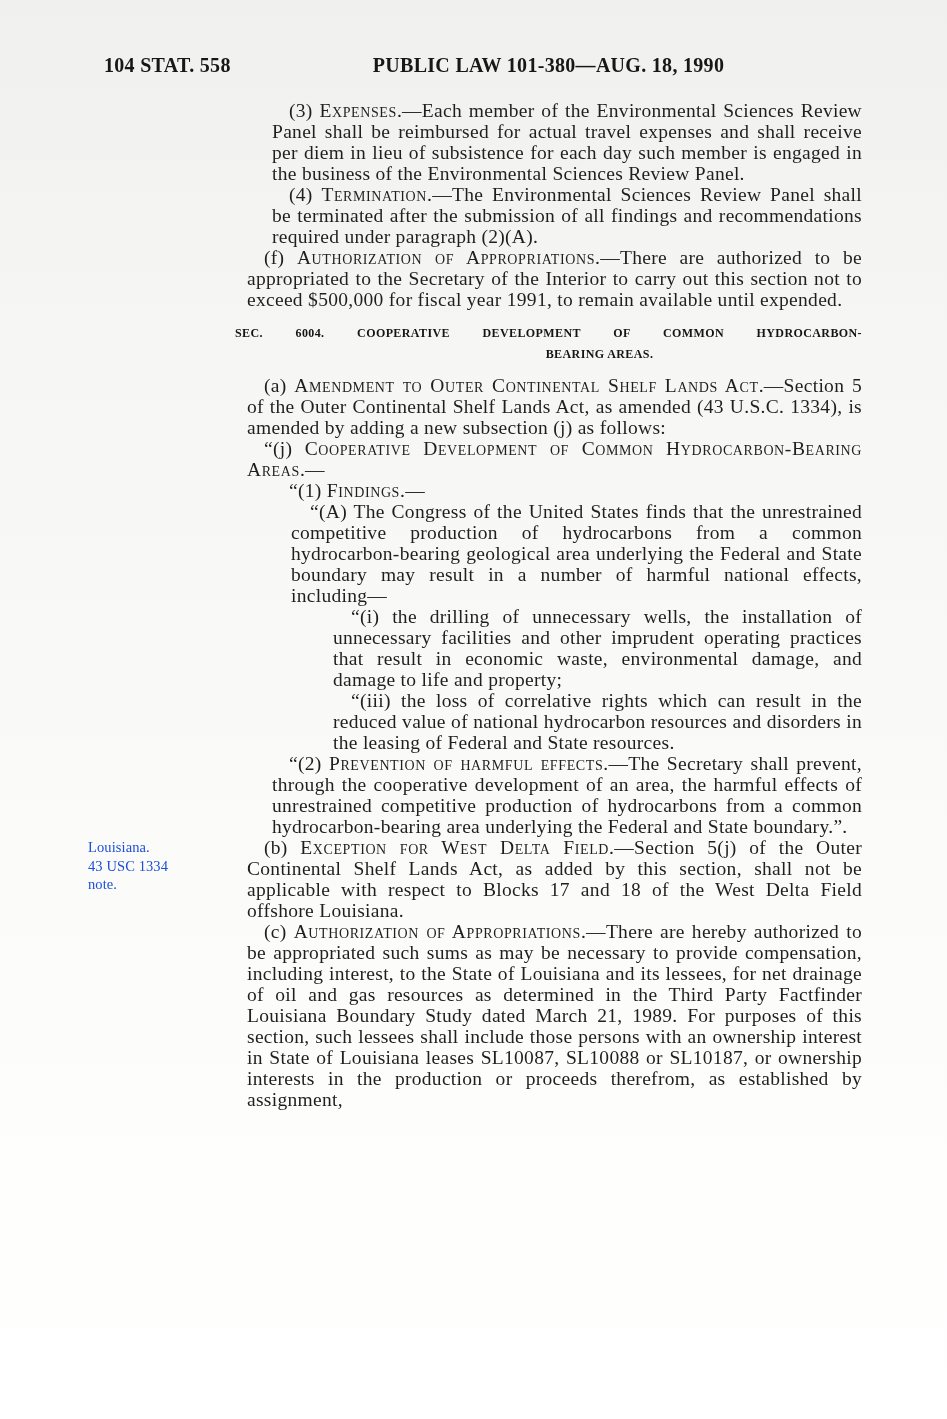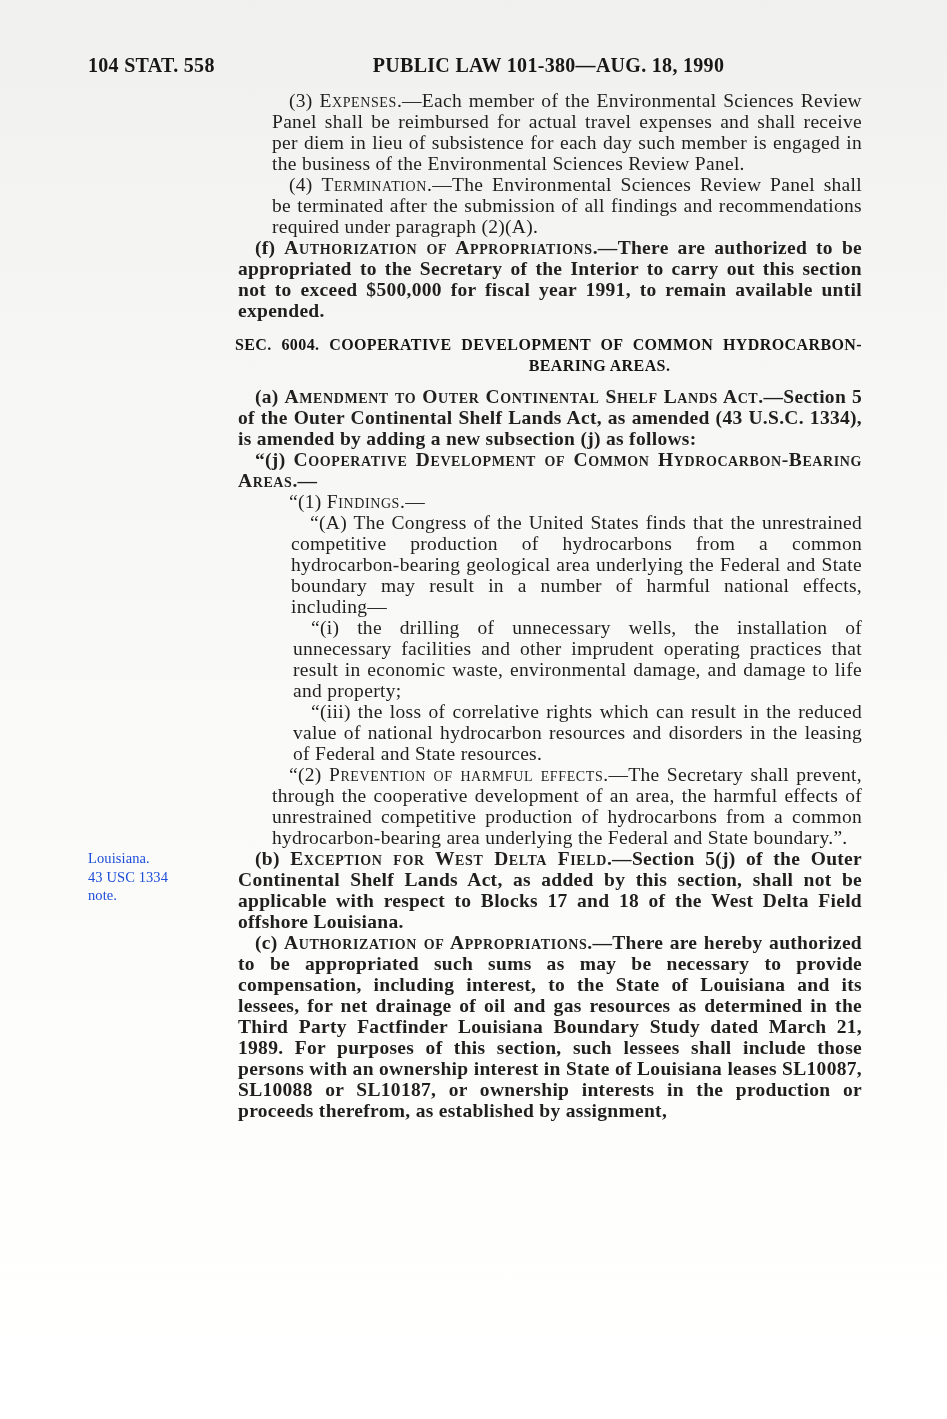--- a/index.html
+++ b/index.html
@@ -27,61 +27,61 @@
     left: 88px;
     width: 774px;
     height: 28px;
     font-weight: bold;
     font-size: 20px;
     letter-spacing: 0.3px;
     color: #181715;
   }
   .stat-number {
     position: absolute;
-    left: 0;
+    left: 16px;
     top: 0;
     white-space: nowrap;
   }
   .law-title {
     position: absolute;
     left: 147px;
     width: 627px;
     top: 0;
     text-align: center;
     white-space: nowrap;
   }
   
   .column {
     position: absolute;
     left: 235px;
-    top: 90px;
+    top: 100px;
     width: 627px;
     font-size: 19.5px;
     line-height: 21px;
     letter-spacing: 0.3px;
     text-align: justify;
     color: #201f1d;
   }
   .para {
     margin: 0;
     padding: 0;
   }
   
-  .L0 { margin-left: 3px;     text-indent: 17px; font-weight: bold; }
+  .L0 { margin-left: 12px;     text-indent: 17px; }
   .L1 { margin-left: 37px;  text-indent: 17px; }
   .L2 { margin-left: 56px;  text-indent: 19px; }
-  .L3 { margin-left: 58px; text-indent: 18px; font-family: Liberation Serif, serif; }
+  .L3 { margin-left: 98px; text-indent: 18px; font-family: Liberation Serif, serif; }
   .sc {
     font-variant: small-caps;
     letter-spacing: 0.6px;
   }
   
   .sec-heading {
     font-weight: bold;
-    font-size: 16px;
+    font-size: 12px;
     line-height: 21px;
     letter-spacing: 0.4px;
     margin: 13px 0 10px 0;
     color: #161512;
     text-indent: 0;
   }
   .sec-line1 {
     display: block;
     text-align: justify;
     text-align-last: justify;

